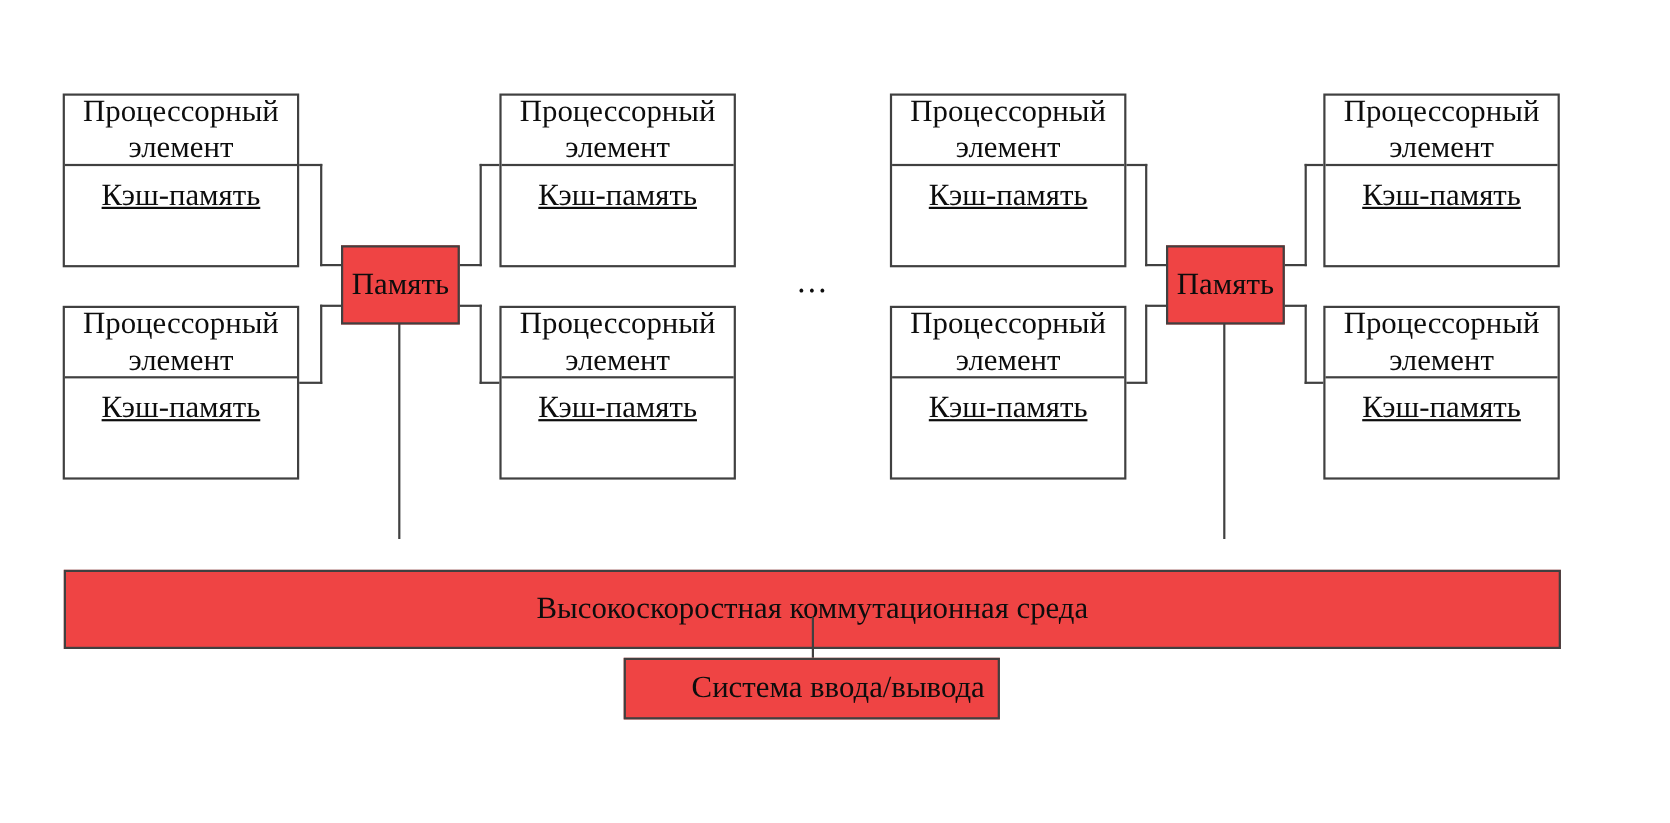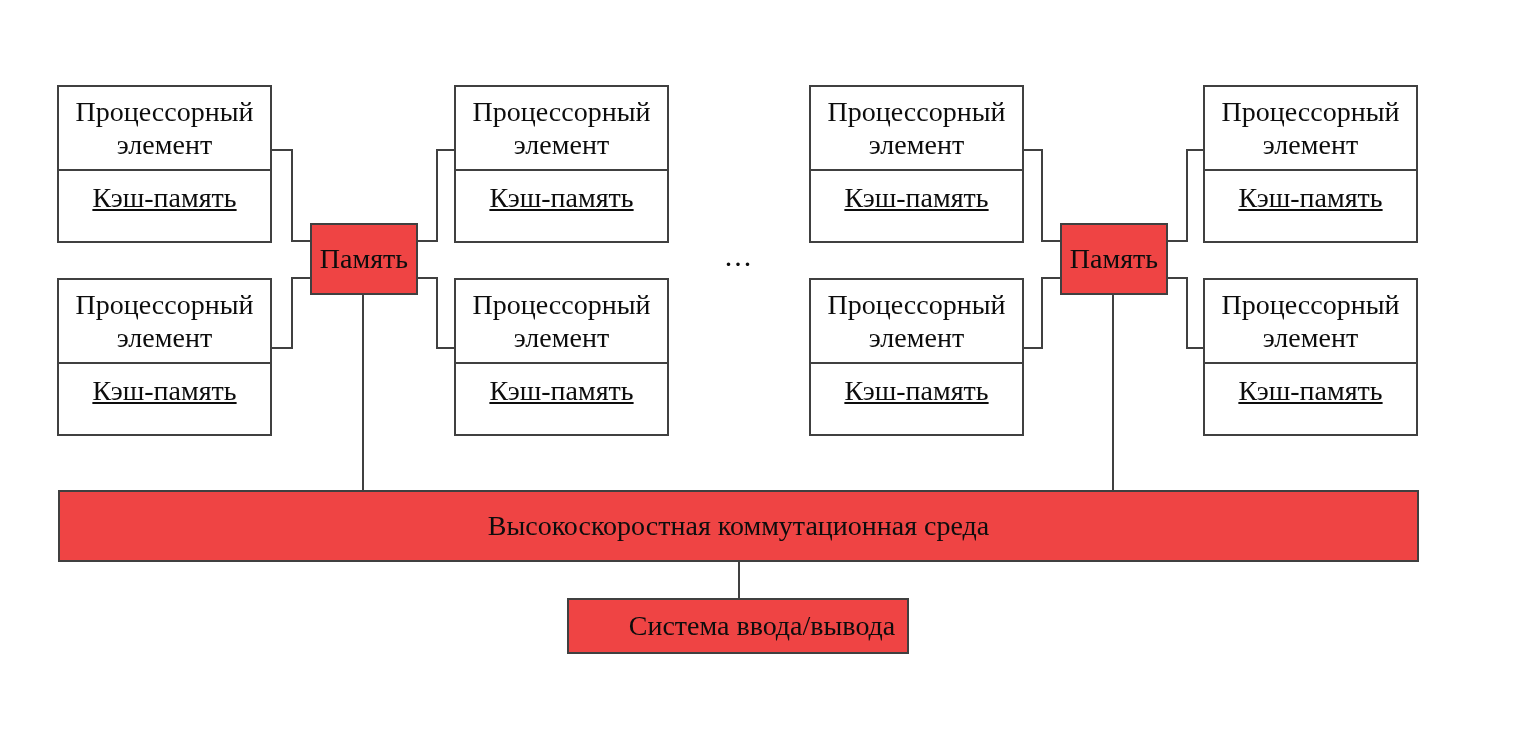--- a/index.html
+++ b/index.html
@@ -29,21 +29,21 @@
   .stack {
     position: absolute;
     box-sizing: border-box;
     width: 215px;
     height: 158px;
     border: 2px solid #404040;
     background: #ffffff;
   }
   .stack .pe {
     box-sizing: border-box;
-    height: 84px;
+    height: 64px;
     border-bottom: 2px solid #404040;
     display: flex;
     align-items: center;
     justify-content: center;
     text-align: center;
     font-size: 28px;
     line-height: 33px;
     padding: 0 6px;
   }
   .stack .cache {
@@ -192,21 +192,21 @@
   <div class="seg" style="left:1041px; top:277px; width:2px; height:72px;"></div>
   <div class="seg" style="left:1041px; top:277px; width:19px; height:2px;"></div>
   <div class="seg" style="left:1168px; top:240px; width:20px; height:2px;"></div>
   <div class="seg" style="left:1186px; top:149px; width:2px; height:93px;"></div>
   <div class="seg" style="left:1186px; top:149px; width:17px; height:2px;"></div>
   <div class="seg" style="left:1168px; top:277px; width:20px; height:2px;"></div>
   <div class="seg" style="left:1186px; top:277px; width:2px; height:72px;"></div>
   <div class="seg" style="left:1186px; top:347px; width:17px; height:2px;"></div>
   <div class="seg" style="left:1112px; top:294px; width:2px; height:196px;"></div>
 
-  <div class="box bus" style="left:58px; top:490px; width:1361px; height:72px;">
+  <div class="box bus" style="left:58px; top:518px; width:1361px; height:72px;">
     <span>Высокоскоростная коммутационная среда</span>
   </div>
 
   <div class="seg" style="left:738px; top:561px; width:2px; height:37px;"></div>
 
   <div class="box io" style="left:567px; top:598px; width:342px; height:56px;">
     <span>Система ввода/вывода</span>
   </div>
 
 </div>

